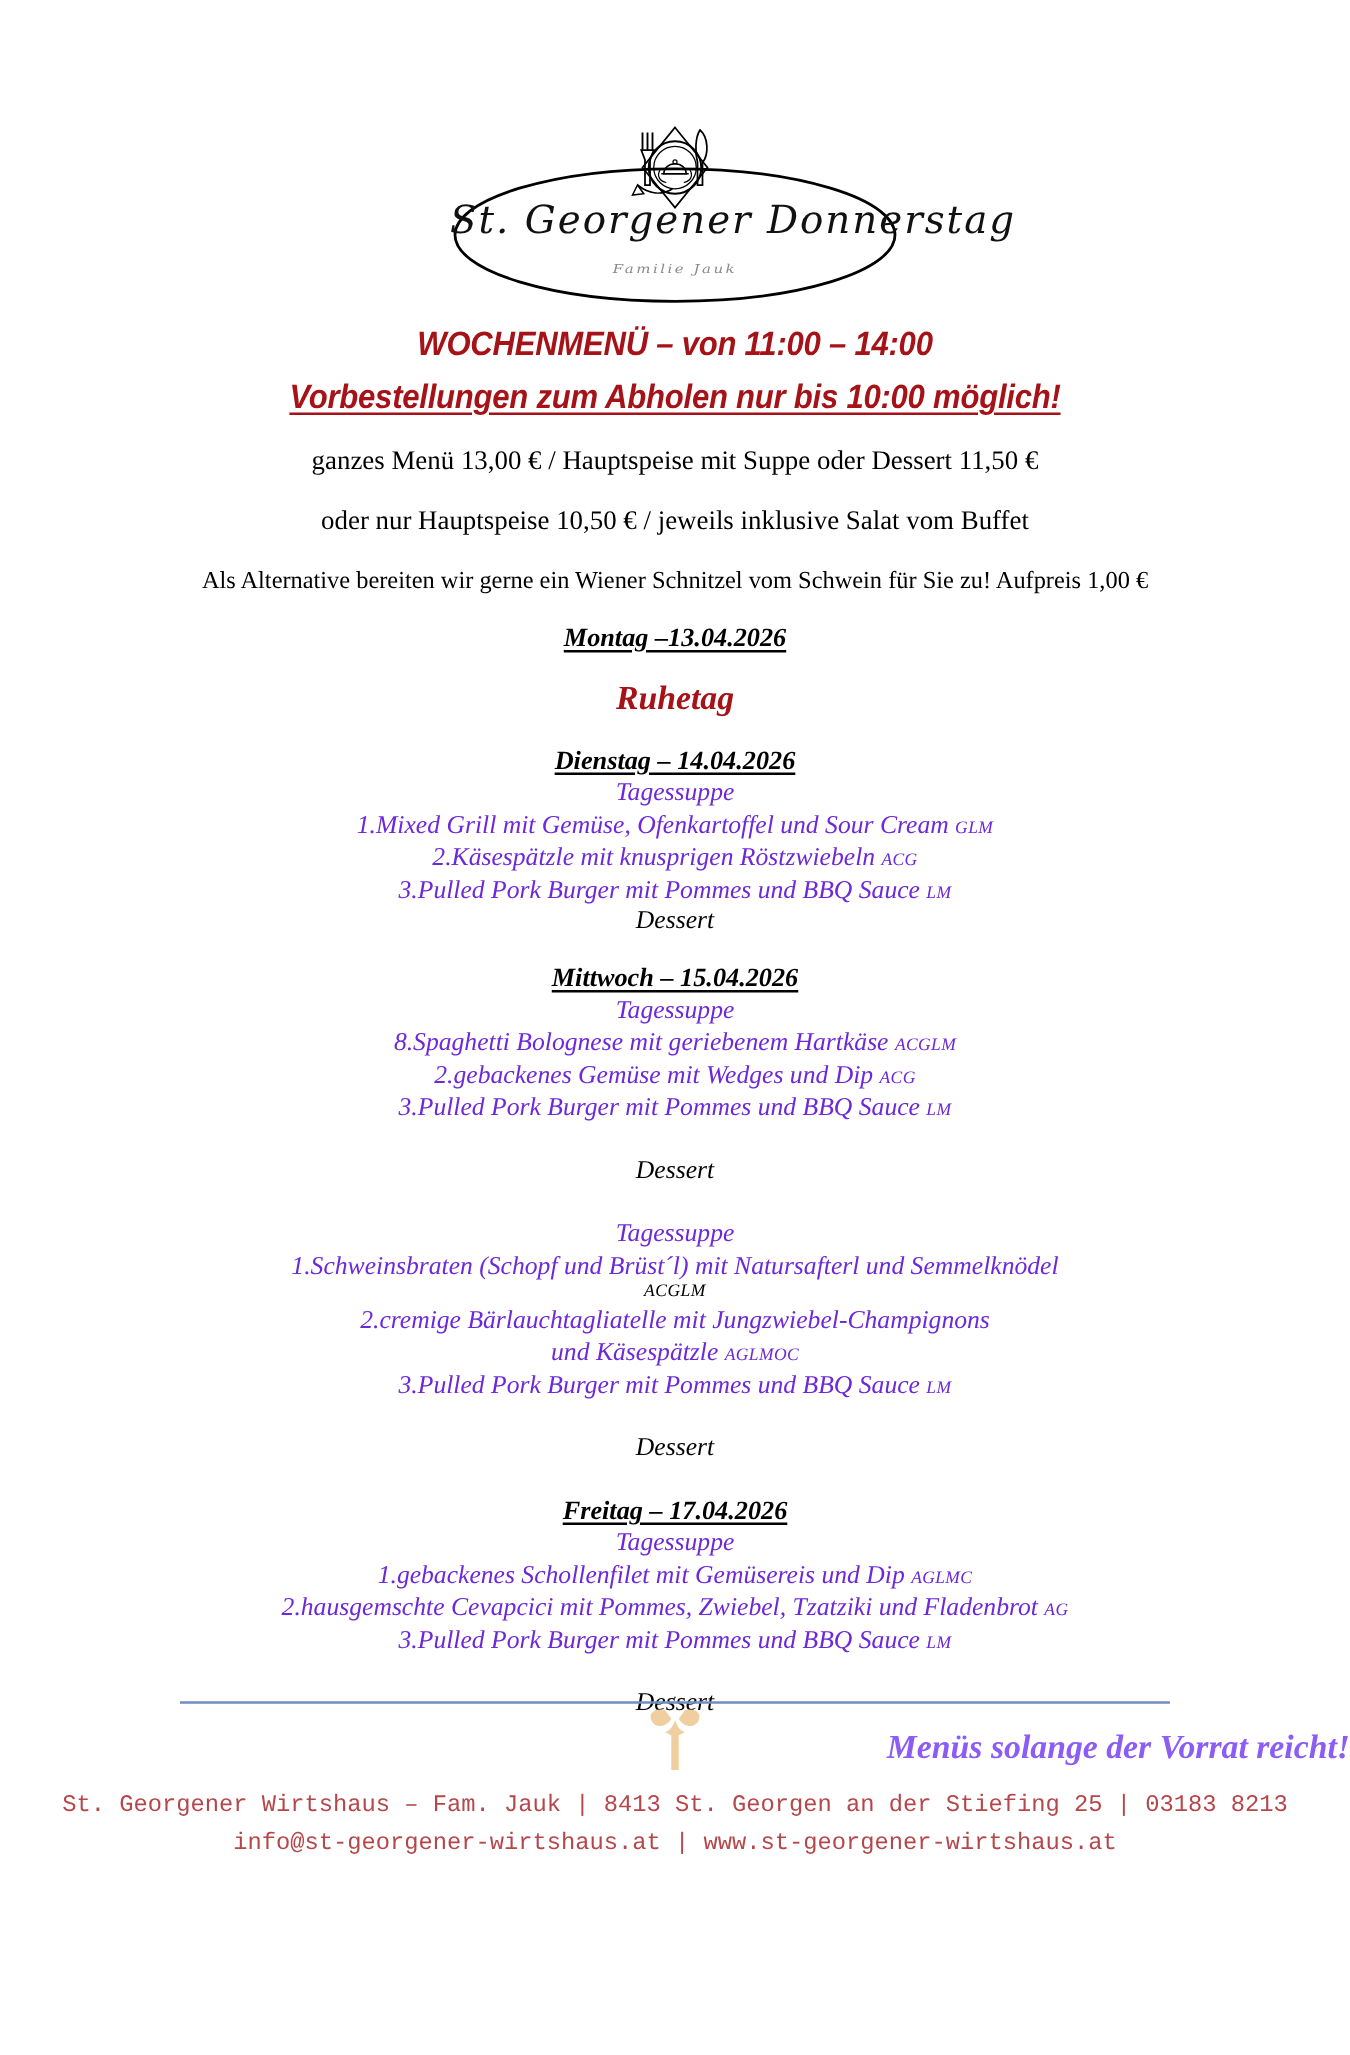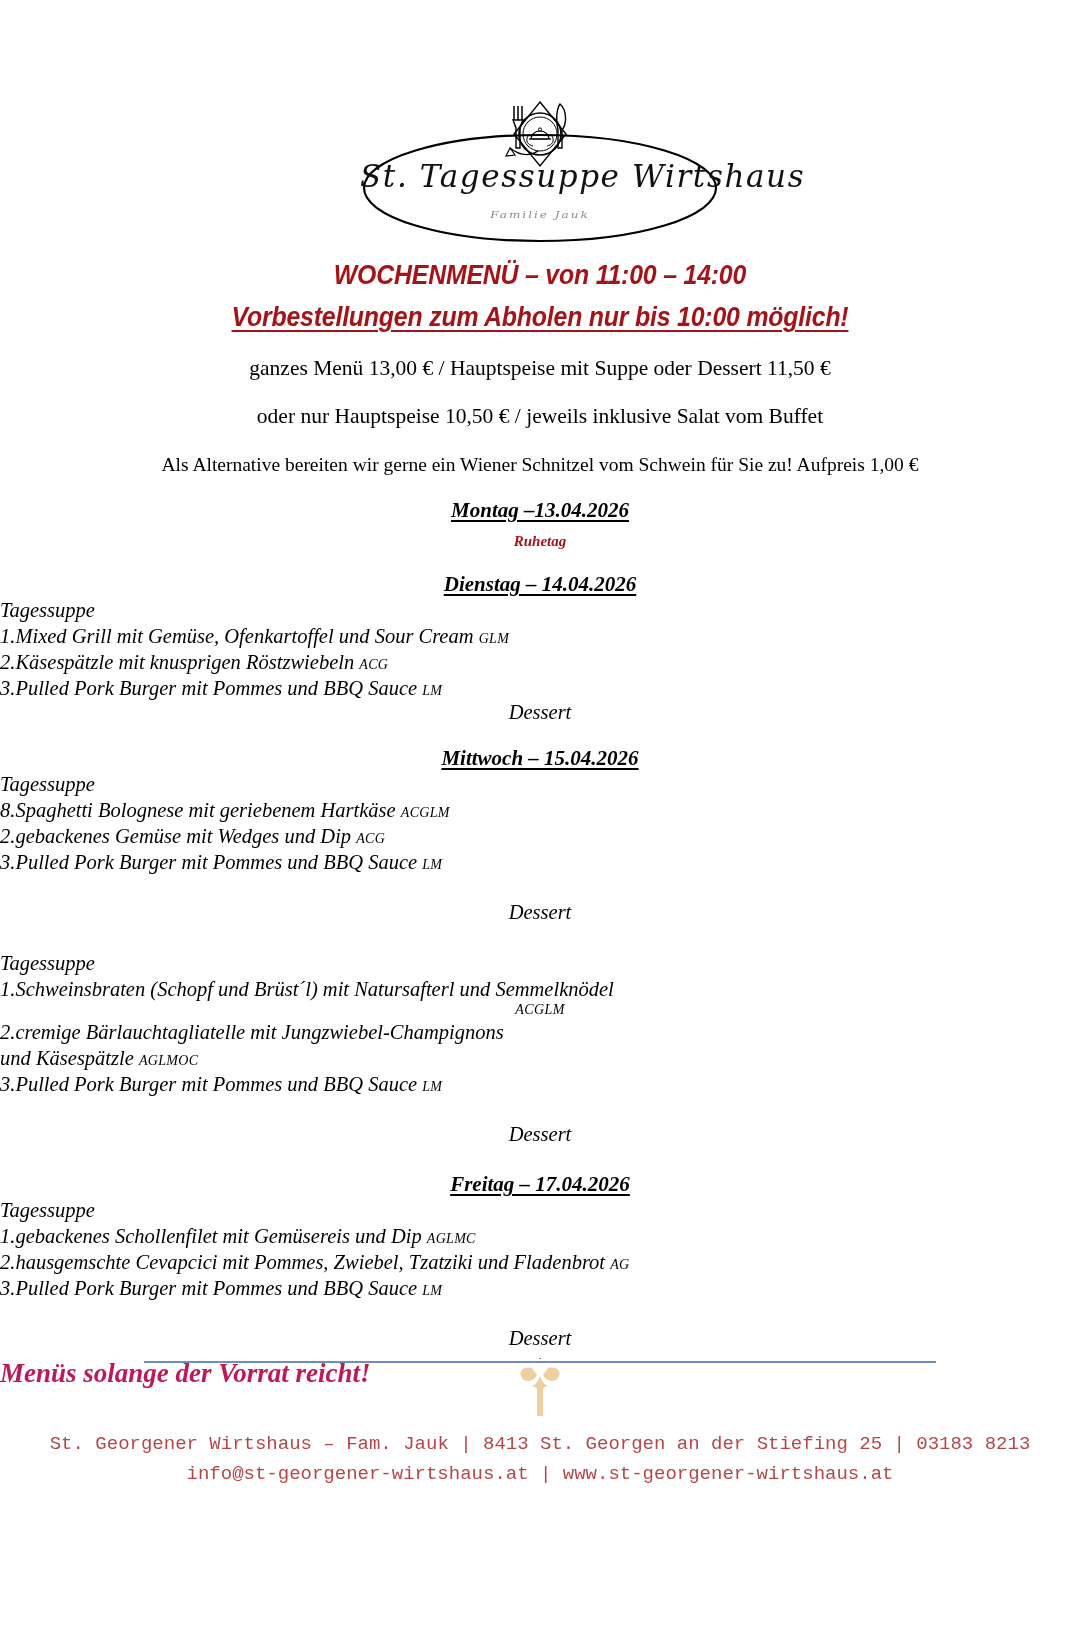--- a/index.html
+++ b/index.html
@@ -106,31 +106,31 @@
     text-align: center;
     font-size: 21px;
     font-weight: bold;
     font-style: italic;
     text-decoration: underline;
     text-underline-offset: 3px;
     color: #000;
   }
   .closed-note {
     text-align: center;
-    font-size: 15px;
+    font-size: 27px;
     font-weight: bold;
     font-style: italic;
     color: #a51217;
-    margin-top: 10px;
+    margin-top: 20px;
   }
   .course {
-    text-align: left;
+    text-align: center;
     font-size: 20.5px;
     font-style: italic;
-    color: #000000;
+    color: #6d28d9;
     line-height: 1.27;
   }
   .course .allergens {
     font-size: 14px;
     font-style: italic;
     letter-spacing: 0.3px;
   }
   .allergen-line {
     text-align: center;
     font-size: 14px;
@@ -142,25 +142,25 @@
   .dessert {
     text-align: center;
     font-size: 20.5px;
     font-style: italic;
     color: #000;
   }
   .dessert.spaced { margin-top: 26px; }
   .day.gap-top { margin-top: 26px; }
 
   .closing {
-    text-align: left;
+    text-align: right;
     font-size: 27px;
     font-weight: bold;
     font-style: italic;
-    color: #be185d;
+    color: #8b5cf6;
     margin-top: 8px;
   }
 
   
   .footer {
     position: absolute;
     left: 0;
     bottom: 0;
     width: 1080px;
   }
@@ -219,21 +219,21 @@
           </g>
 
           <g>
             <path d="M20,-30 C27,-24 27,-10 22,-4 L22,14 L18,14 L18,-4 C16,-12 16,-24 20,-30 Z" fill="none" stroke="#000" stroke-width="1.4"></path>
           </g>
 
           <path d="M-30,14 C-20,22 -10,22 -2,17" fill="none" stroke="#000" stroke-width="1.3"></path>
           <path d="M-30,14 L-34,22 L-25,21 Z" fill="none" stroke="#000" stroke-width="1.2"></path>
         </g>
       </svg>
-      <div class="logo-wordmark">St. Tagessuppe Wirtshaus</div>
+      <div class="logo-wordmark">St. Georgener Donnerstag</div>
       <div class="logo-sub">Familie Jauk</div>
     </div>
   </div>
 
   <div class="hdr-main">WOCHENMENÜ – von 11:00 – 14:00</div>
   <div class="hdr-sub">Vorbestellungen zum Abholen nur bis 10:00 möglich!</div>
 
   <div class="price-line">ganzes Menü 13,00 € /   Hauptspeise mit Suppe oder Dessert 11,50 €</div>
   <div class="price-line second">oder nur Hauptspeise 10,50 € / jeweils inklusive Salat vom Buffet</div>
   <div class="alt-line">Als Alternative bereiten wir gerne ein Wiener Schnitzel vom Schwein für Sie zu! Aufpreis 1,00 €</div>

